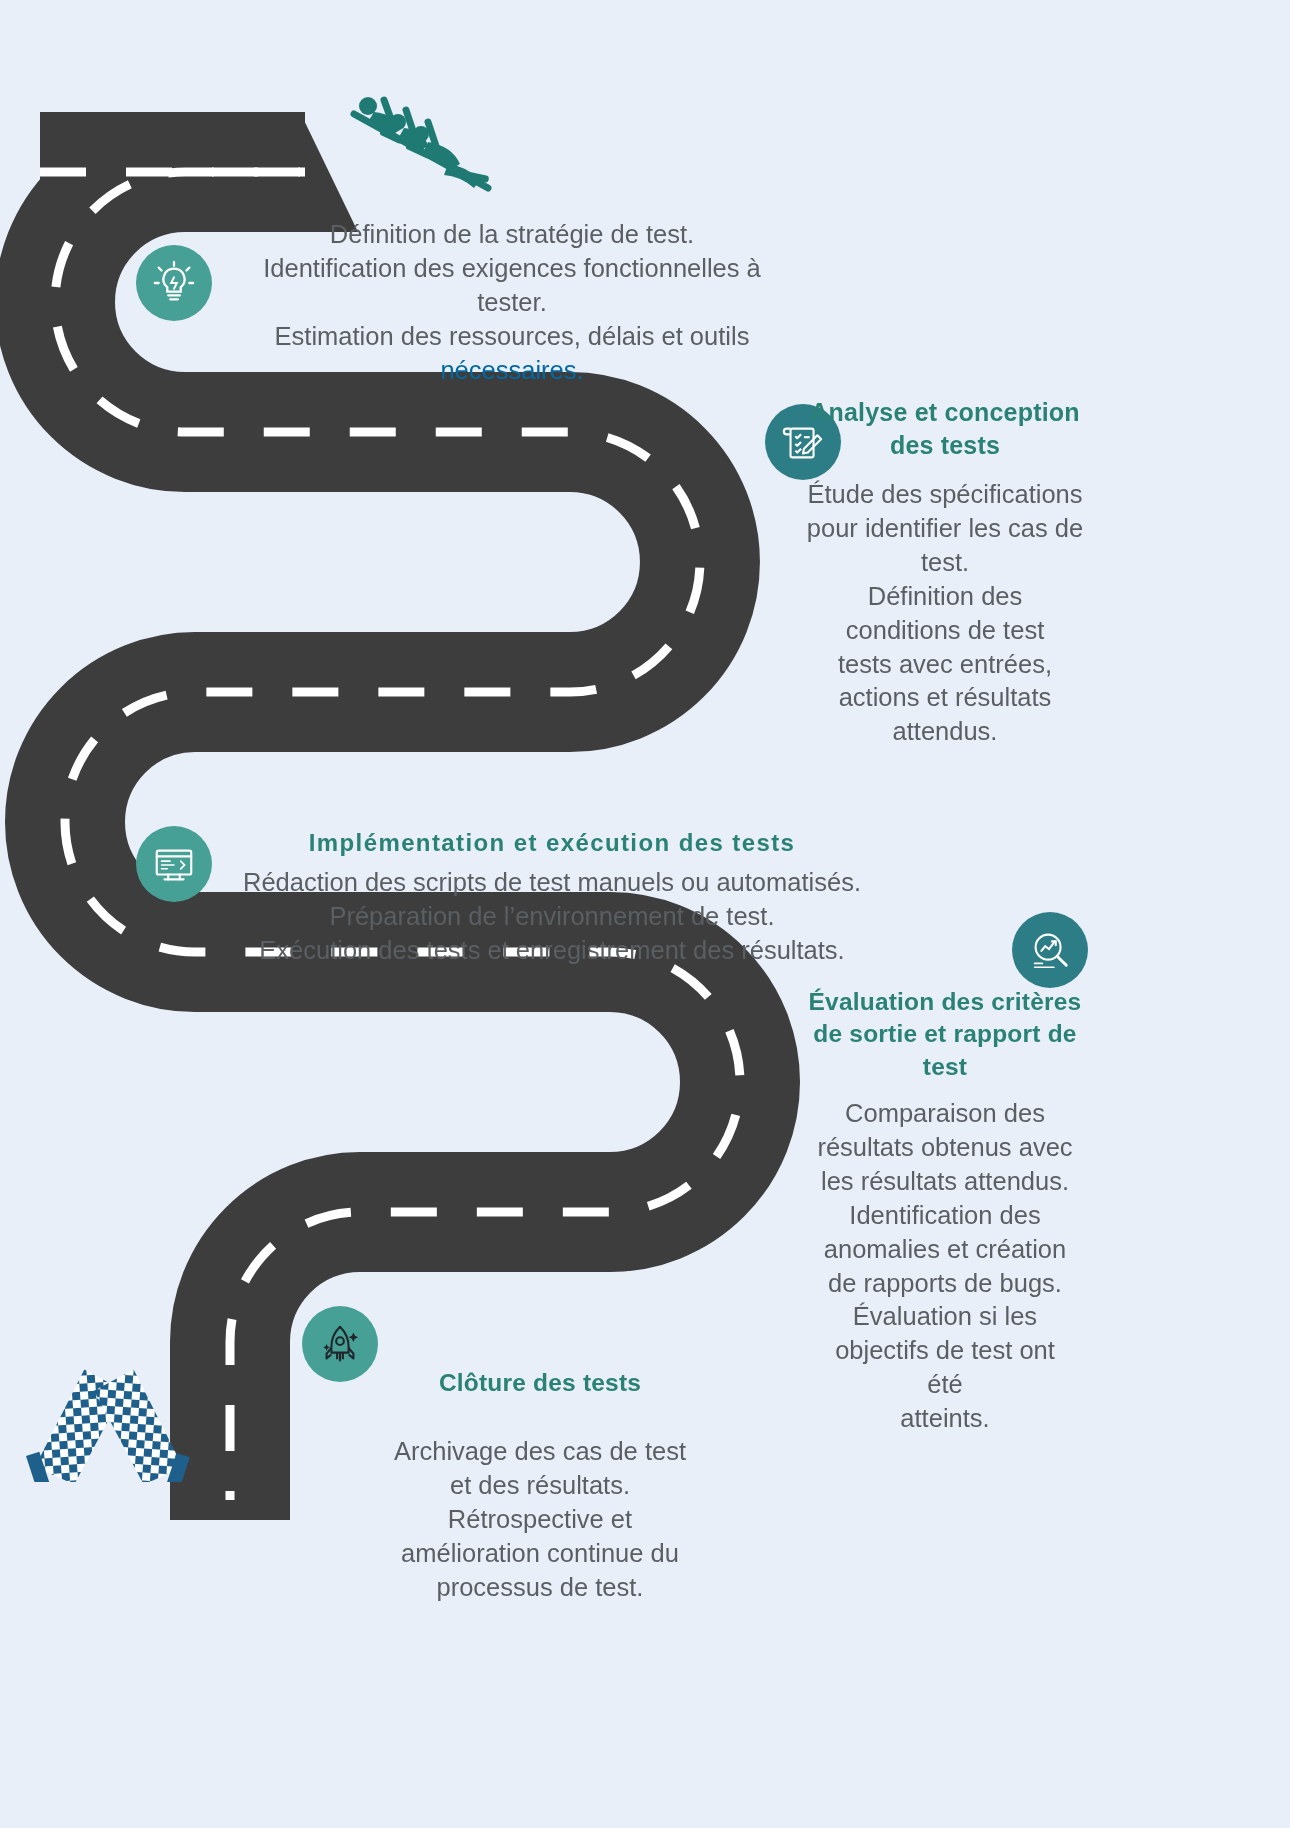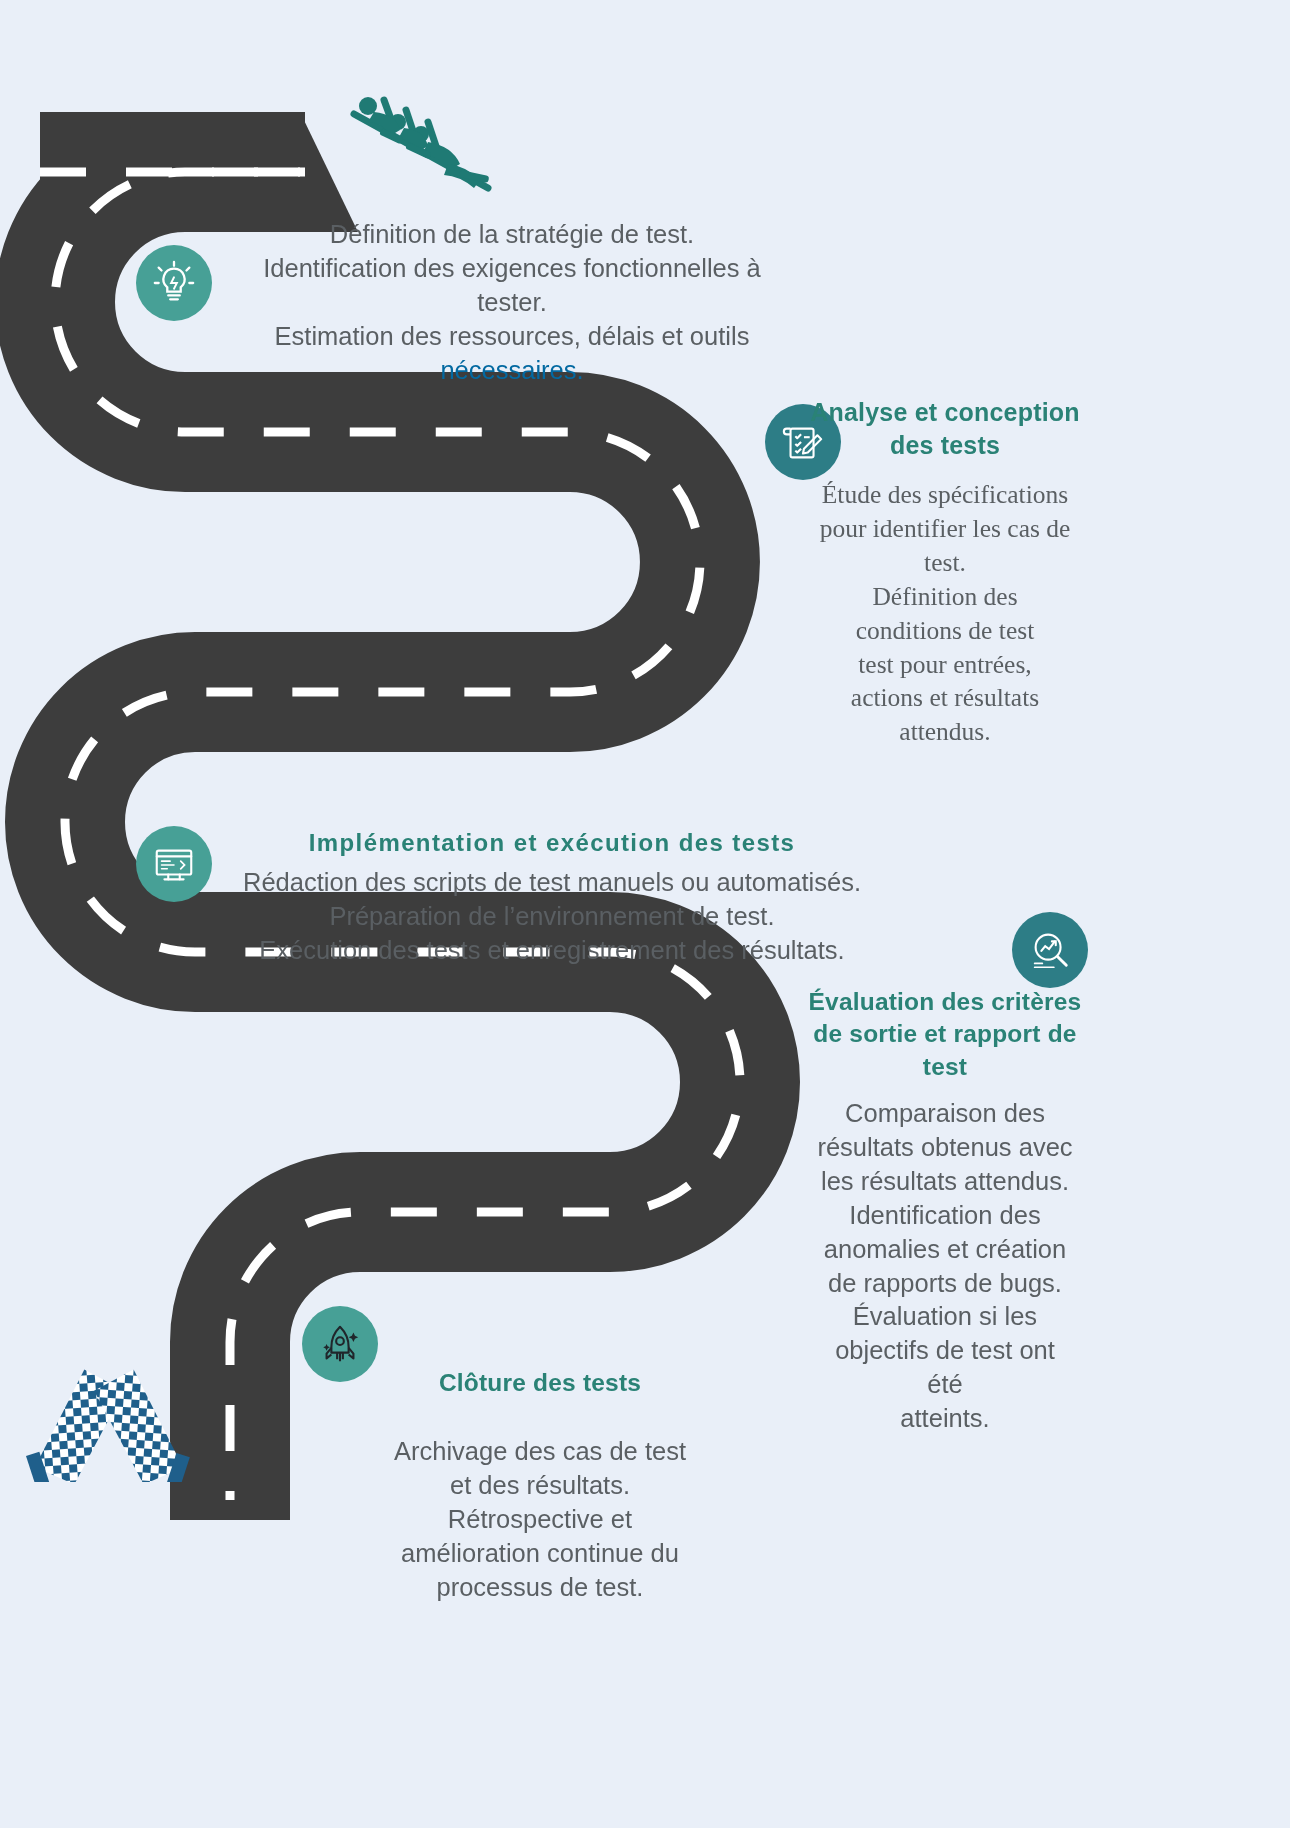--- a/index.html
+++ b/index.html
@@ -31,21 +31,21 @@
 
   
   #step-1 { left:232px; top:218px; width:560px; }
   #step-1 .step-title { font-size:25px; margin-bottom:10px; }
   #step-1 .step-body  { font-size:25.5px; }
   #step-1 .faded { color:#0369a1; }
 
   
   #step-2 { left:800px; top:396px; width:290px; }
   #step-2 .step-title { font-size:25px; line-height:1.32; margin-bottom:16px; }
-  #step-2 .step-body  { font-size:25.5px;font-family:Liberation Serif, serif; }
+  #step-2 .step-body  { font-size:25.5px; }
 
   
   #step-3 { left:232px; top:828px; width:640px; }
   #step-3 .step-title { font-size:24px; letter-spacing:1.4px; margin-bottom:9px; }
   #step-3 .step-body  { font-size:25.5px; }
 
   
   #step-4 { left:806px; top:986px; width:278px; }
   #step-4 .step-title { font-size:24.5px; line-height:1.32; margin-bottom:14px; }
   #step-4 .step-body  { font-size:25.5px; }
@@ -227,21 +227,21 @@
   </div>
 
   <div class="step center" id="step-2">
     <div class="step-title">Analyse et conception des tests</div>
     <div class="step-body">
       <div>Étude des spécifications</div>
       <div>pour identifier les cas de</div>
       <div>test.</div>
       <div>Définition des</div>
       <div>conditions de test</div>
-      <div>test pour entrées,</div>
+      <div>tests avec entrées,</div>
       <div>actions et résultats</div>
       <div>attendus.</div>
     </div>
   </div>
 
   <div class="step center" id="step-3">
     <div class="step-title">Implémentation et exécution des tests</div>
     <div class="step-body">
       <div>Rédaction des scripts de test manuels ou automatisés.</div>
       <div>Préparation de l’environnement de test.</div>

